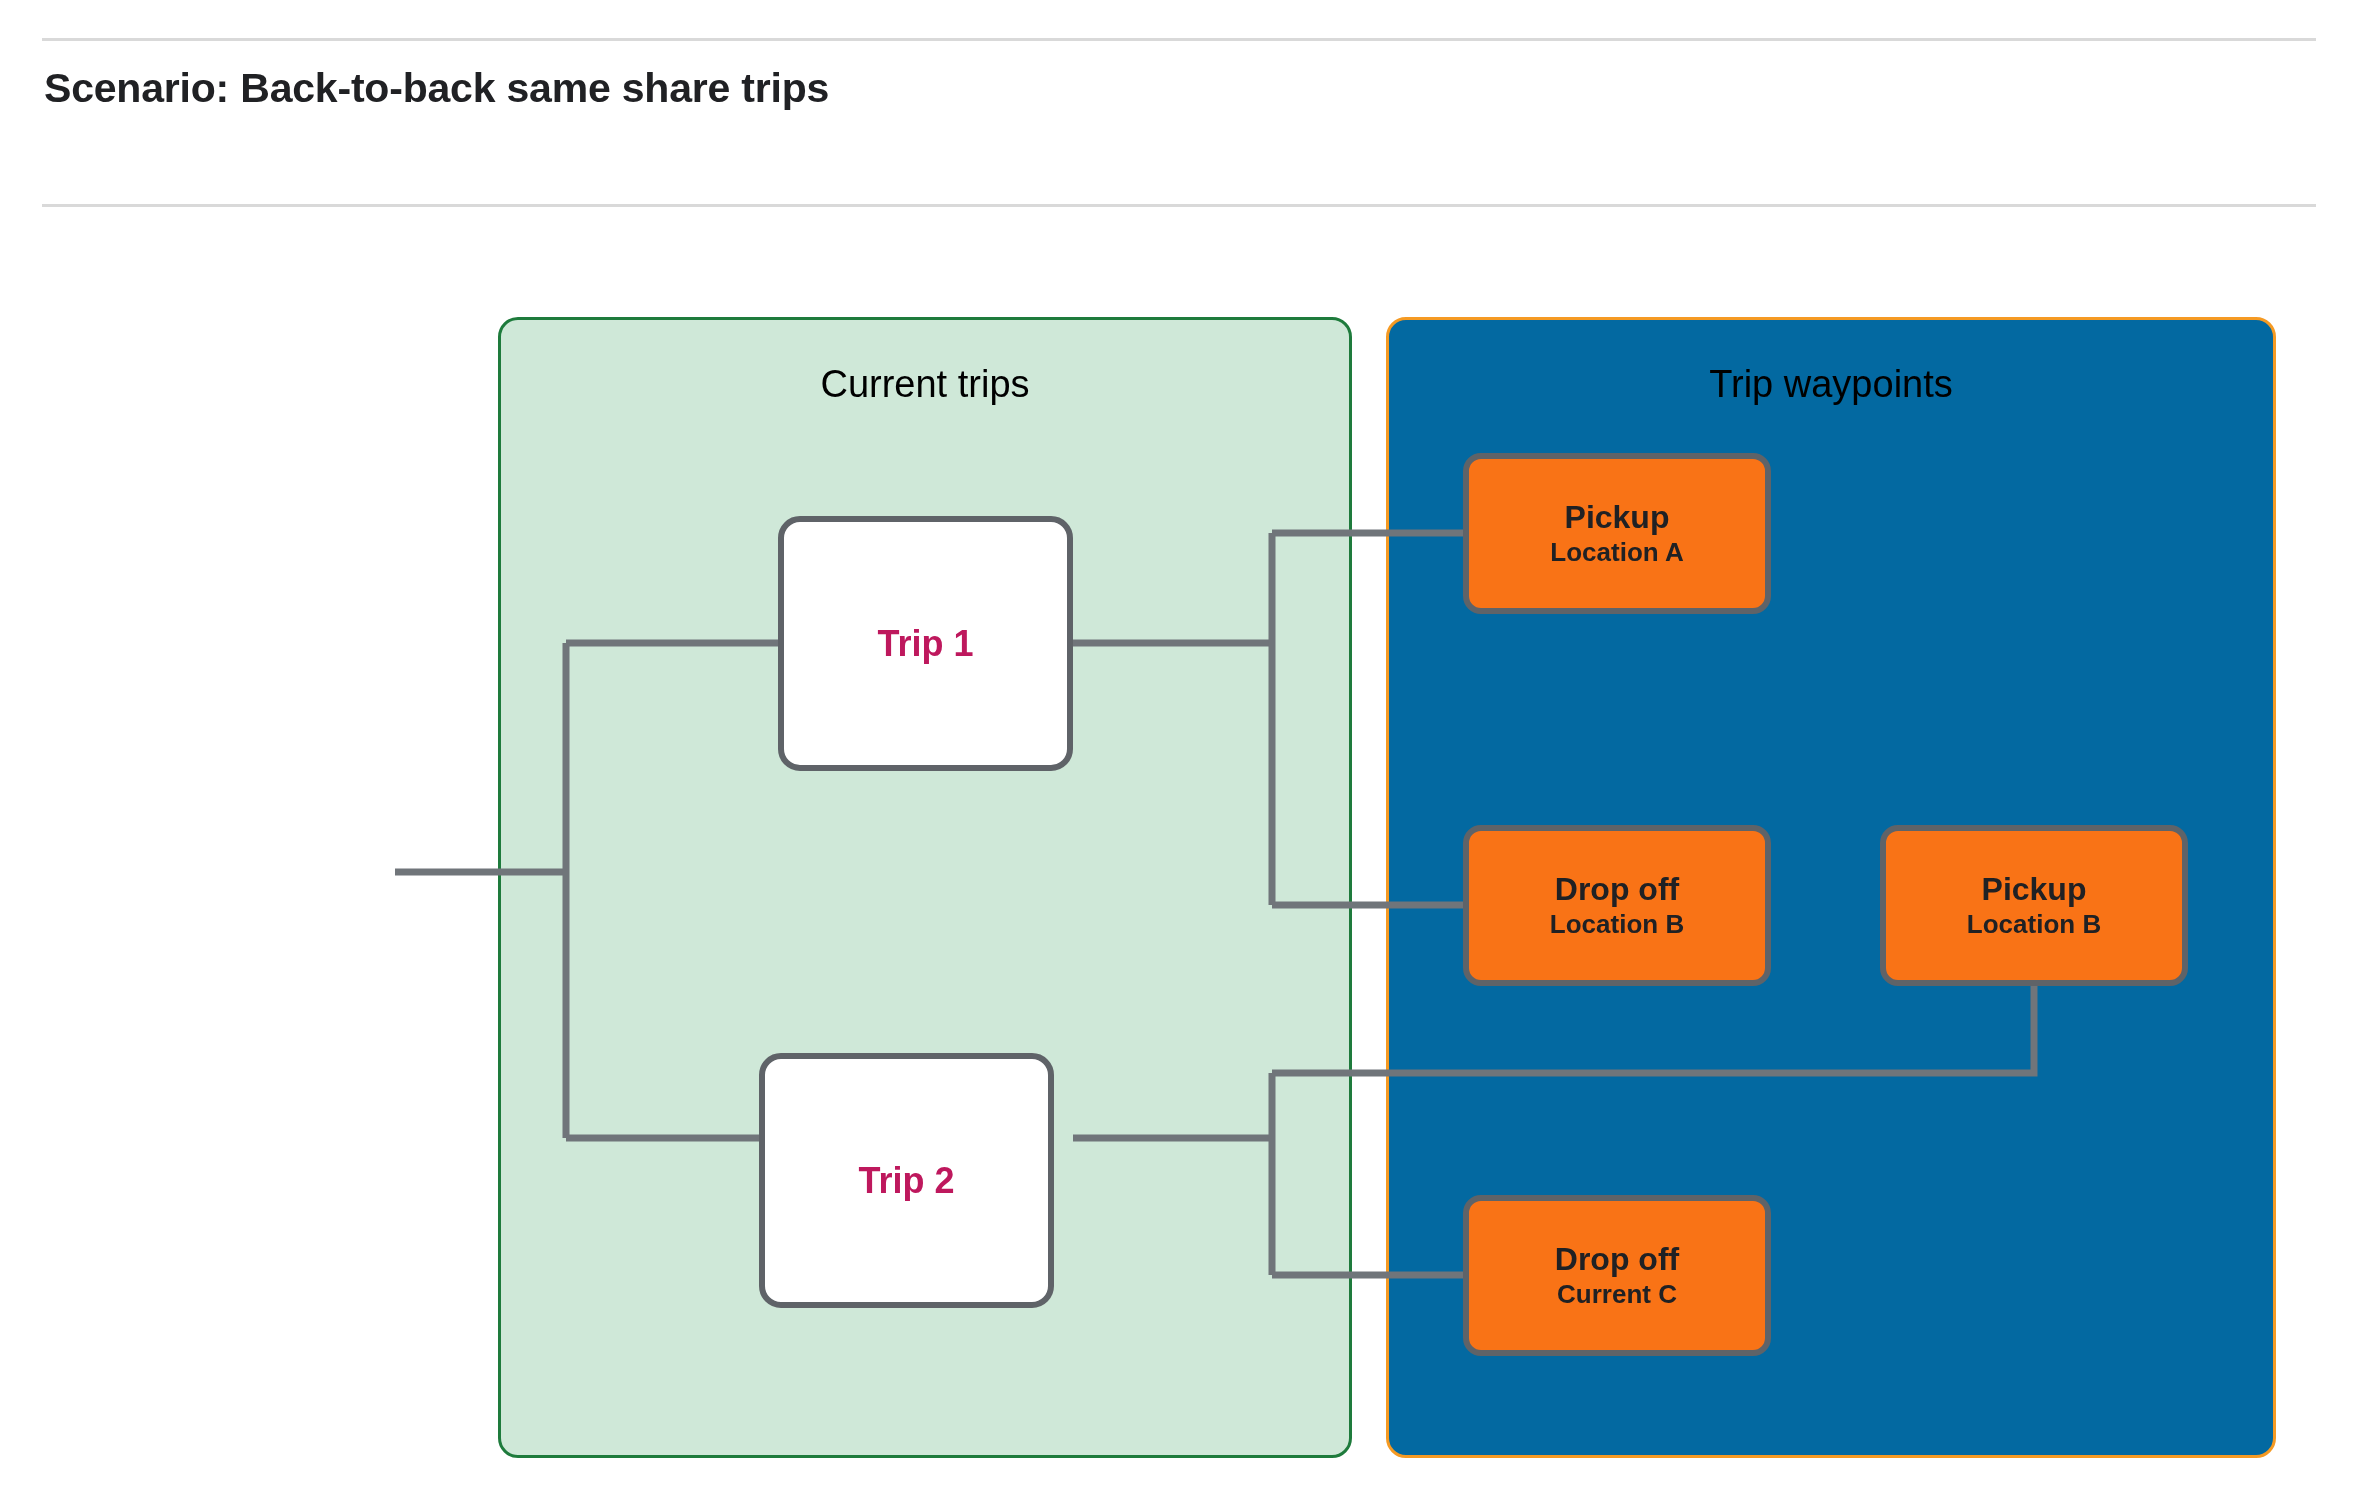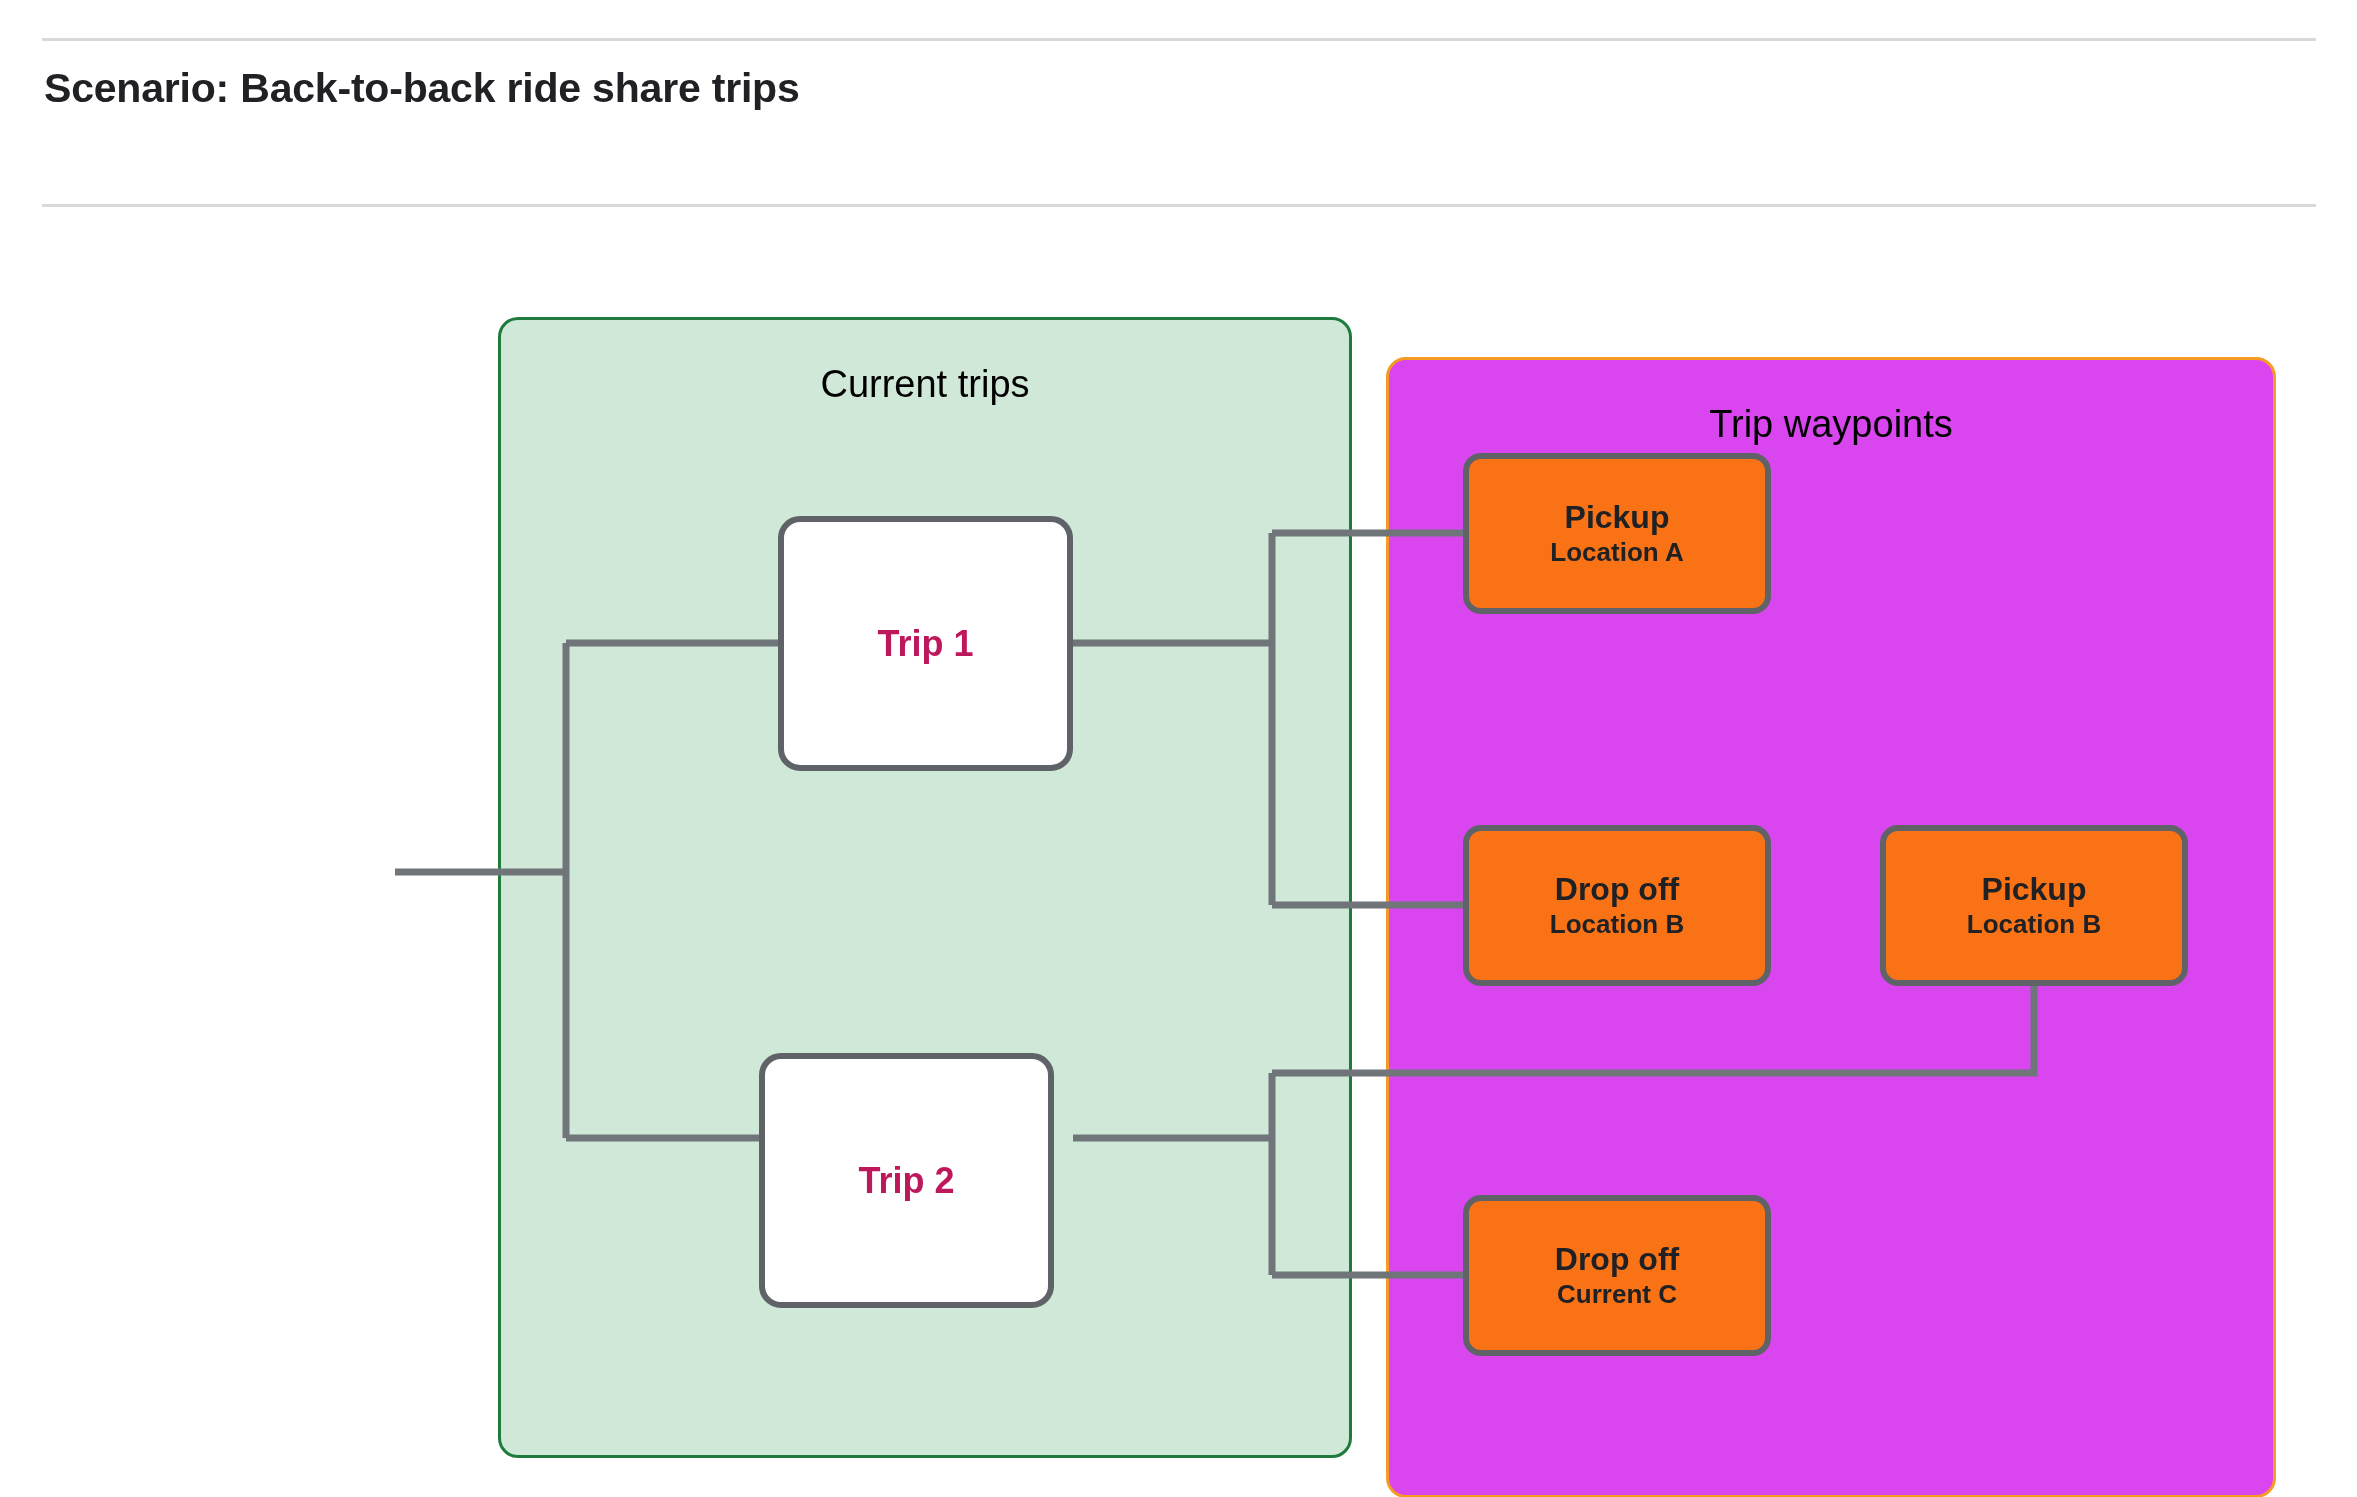--- a/index.html
+++ b/index.html
@@ -94,23 +94,22 @@
     width: 854px;
     height: 1141px;
     background: #cfe8d8;
     border: 3px solid #1e7b3c;
   }
   #group-trip-waypoints {
     left: 1386px;
     top: 317px;
     width: 890px;
     height: 1141px;
-    background: #d946ef;
+    background: #0369a1;
     border: 3px solid #f59a23;
-    margin-top: 40px;
   }
   .group-title { top: 45px; }
 
   
   #node-vehicle {
     position: absolute;
     left: 41px;
     top: 773px;
     width: 354px;
     height: 282px;
@@ -185,21 +184,21 @@
   #node-pickup-a   { left: 1463px; top: 453px; }
   #node-dropoff-b  { left: 1463px; top: 825px; }
   #node-pickup-b   { left: 1880px; top: 825px; }
   #node-dropoff-c  { left: 1463px; top: 1195px; }
 </style>
 </head>
 <body>
 
 <div id="header-band">
   <div class="hdr-rule" id="hdr-rule-top"></div>
-  <div id="scenario-title">Scenario: Back-to-back ride share trips</div>
+  <div id="scenario-title">Scenario: Back-to-back same share trips</div>
   <div class="hdr-rule" id="hdr-rule-bot"></div>
 </div>
 
 <div id="diagram">
 
   <div class="group-box" id="group-current-trips">
     <div class="group-title">Current trips</div>
   </div>
 
   <div class="group-box" id="group-trip-waypoints">

